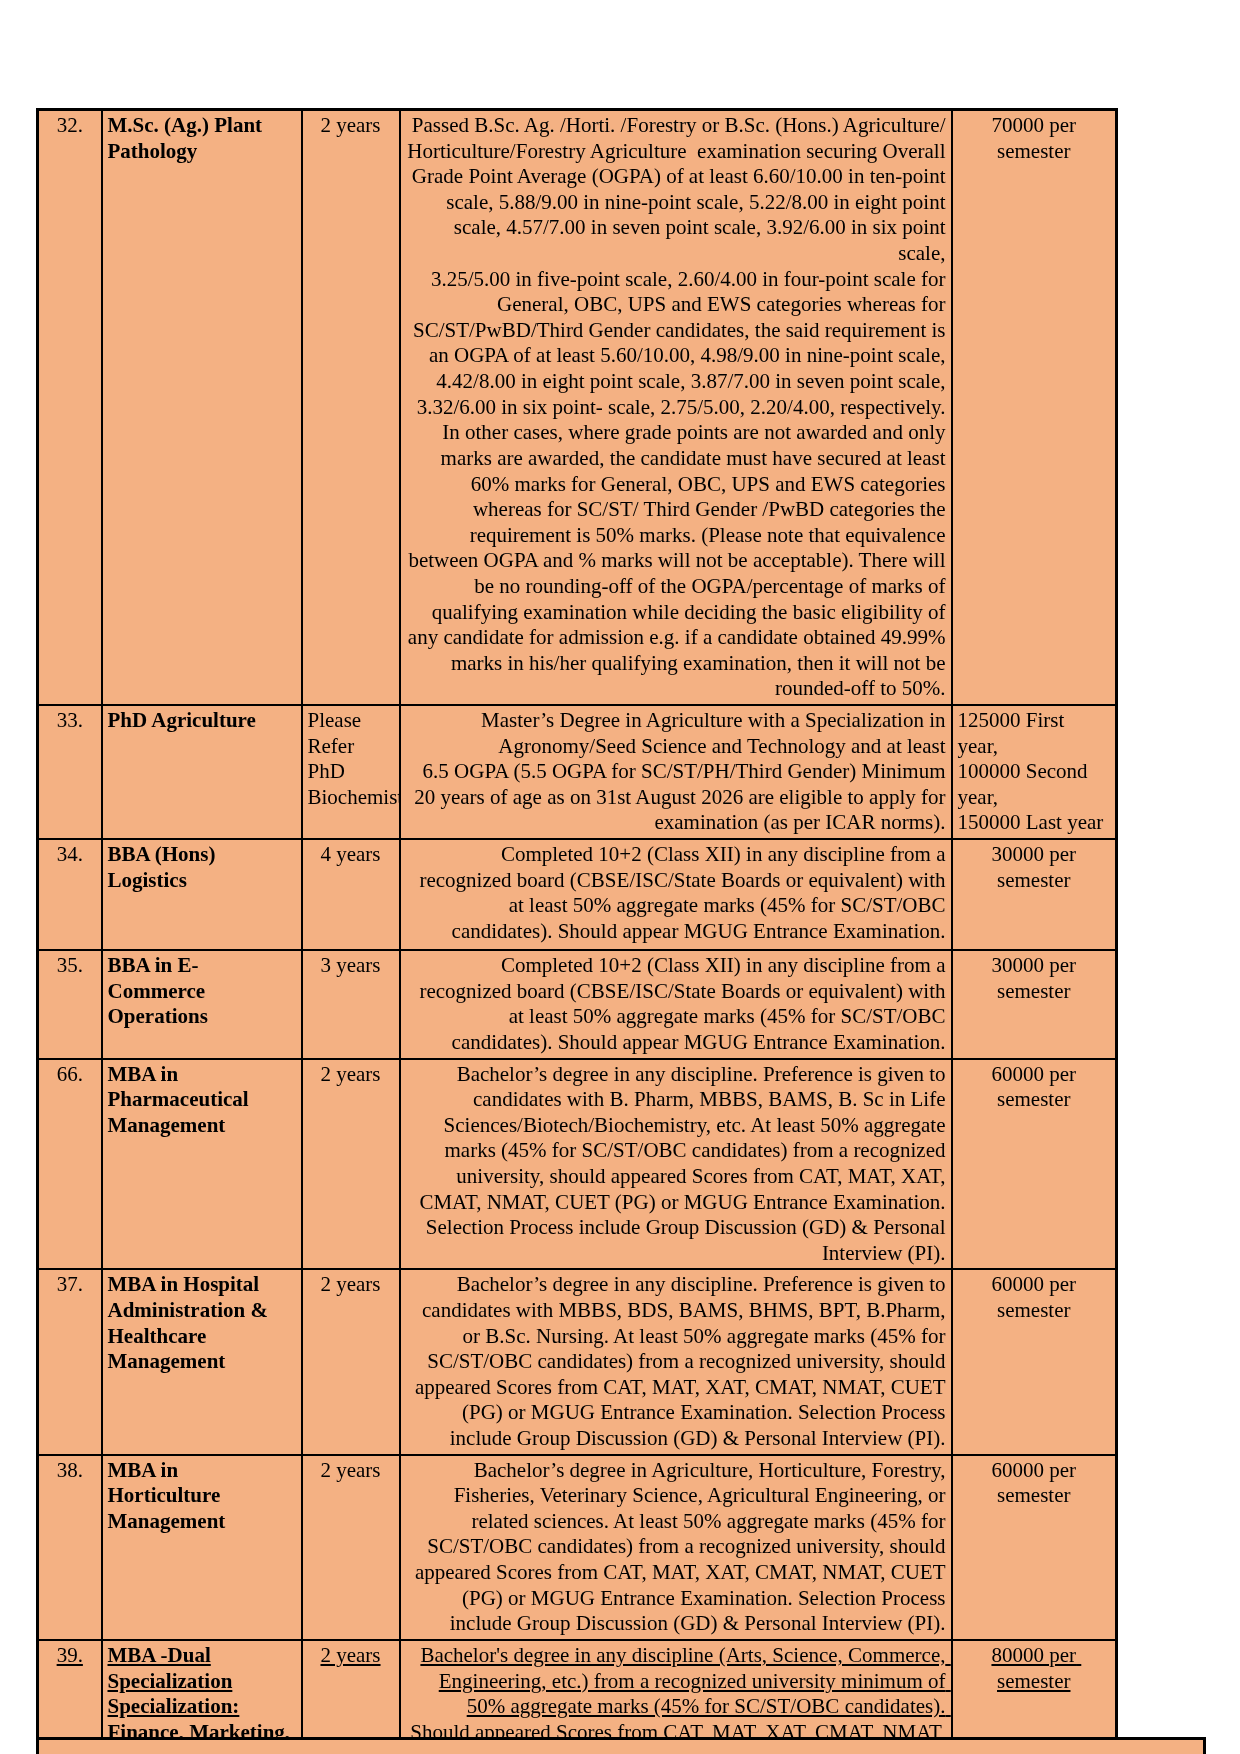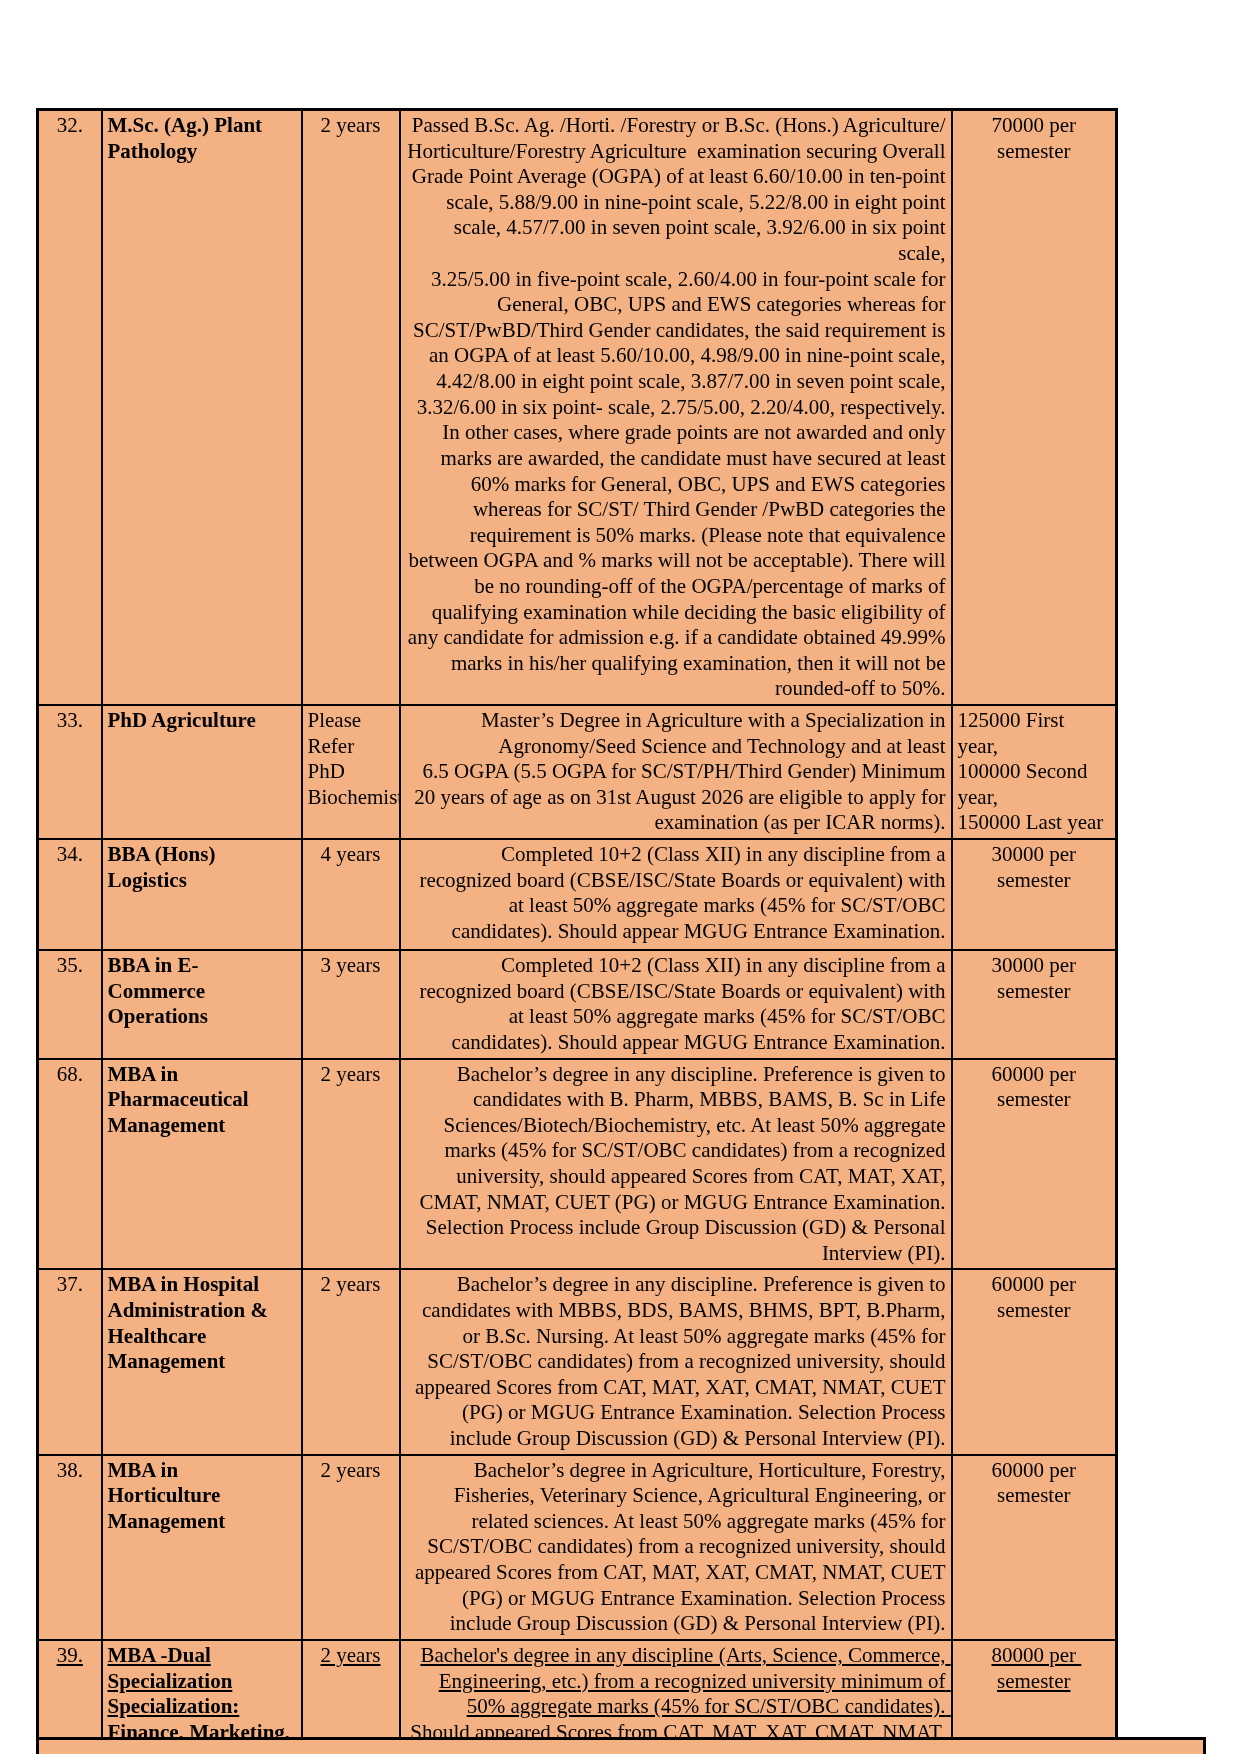--- a/index.html
+++ b/index.html
@@ -111,21 +111,21 @@
         <td class="c-fee">30000 per semester</td>
       </tr>
       <tr class="r35">
         <td class="c-no">35.</td>
         <td class="c-name">BBA in E- Commerce Operations</td>
         <td class="c-dur">3 years</td>
         <td class="c-elig">Completed 10+2 (Class XII) in any discipline from a recognized board (CBSE/ISC/State Boards or equivalent) with at least 50% aggregate marks (45% for SC/ST/OBC candidates). Should appear MGUG Entrance Examination.</td>
         <td class="c-fee">30000 per semester</td>
       </tr>
       <tr class="r36">
-        <td class="c-no">68.</td>
+        <td class="c-no">66.</td>
         <td class="c-name vm">MBA in Pharmaceutical Management</td>
         <td class="c-dur vm">2 years</td>
         <td class="c-elig">Bachelor’s degree in any discipline. Preference is given to candidates with B. Pharm, MBBS, BAMS, B. Sc in Life Sciences/Biotech/Biochemistry, etc. At least 50% aggregate marks (45% for SC/ST/OBC candidates) from a recognized university, should appeared Scores from CAT, MAT, XAT, CMAT, NMAT, CUET (PG) or MGUG Entrance Examination. Selection Process include Group Discussion (GD) &amp; Personal Interview (PI).</td>
         <td class="c-fee">60000 per semester</td>
       </tr>
       <tr class="r37">
         <td class="c-no">37.</td>
         <td class="c-name">MBA in Hospital Administration &amp; Healthcare Management</td>
         <td class="c-dur vm">2 years</td>
         <td class="c-elig">Bachelor’s degree in any discipline. Preference is given to candidates with MBBS, BDS, BAMS, BHMS, BPT, B.Pharm, or B.Sc. Nursing. At least 50% aggregate marks (45% for SC/ST/OBC candidates) from a recognized university, should appeared Scores from CAT, MAT, XAT, CMAT, NMAT, CUET (PG) or MGUG Entrance Examination. Selection Process include Group Discussion (GD) &amp; Personal Interview (PI).</td>

